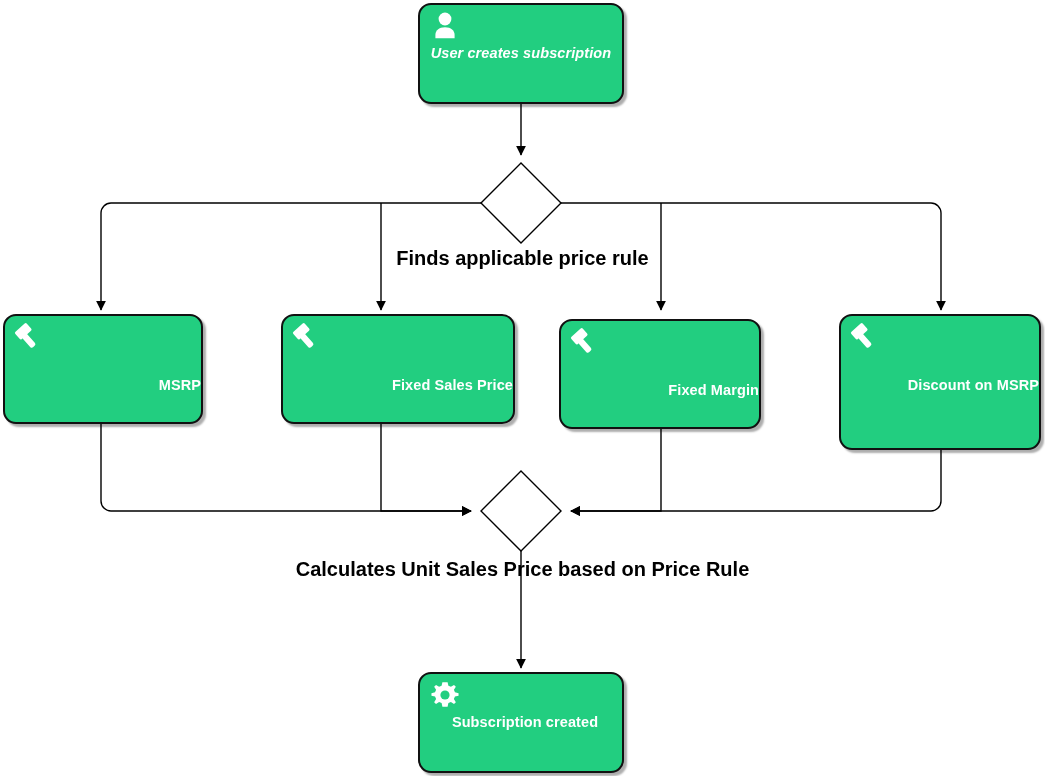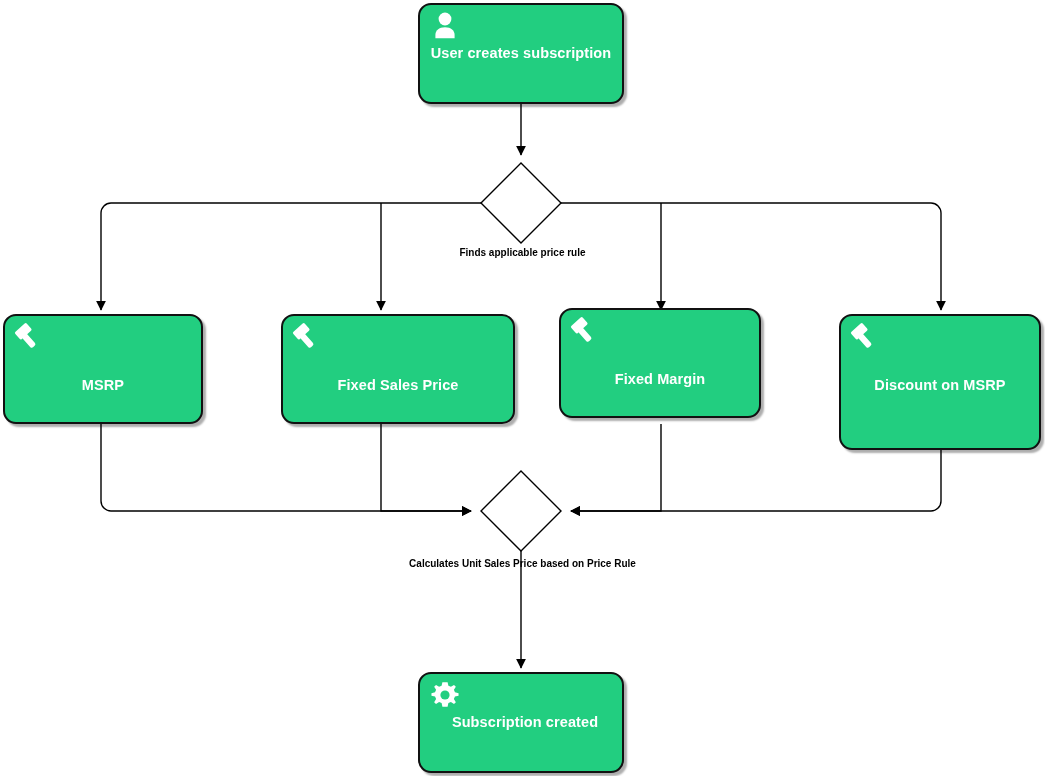--- a/index.html
+++ b/index.html
@@ -53,36 +53,36 @@
     left: 9px;
     top: 5px;
     width: 32px;
     height: 32px;
     color: #ffffff;
   }
   .node-icon svg { display: block; }
 
   
   #node-start      { left: 418px; top: 3px;   width: 206px; height: 101px; }
-  #node-start .node-label      { top: 40px; }
+  #node-start .node-label      { top: 40px; font-style: italic; }
   #node-msrp       { left: 3px;   top: 314px; width: 200px; height: 110px; }
   #node-fixedsales { left: 281px; top: 314px; width: 234px; height: 110px; }
-  #node-fixedmargin{ left: 559px; top: 308px; width: 202px; height: 110px; padding-left: 9px; }
+  #node-fixedmargin{ left: 559px; top: 319px; width: 202px; height: 110px; padding-left: 9px; }
   #node-discount   { left: 839px; top: 314px; width: 202px; height: 136px; }
-  .rule .node-label { top: 61px; }
+  .rule .node-label { top: 61px; text-align: right; }
   #node-end        { left: 418px; top: 672px; width: 206px; height: 101px; }
   #node-end .node-label        { top: 113px; }
   #node-end .node-label.inner  { top: 0; padding-left: 8px; }
 
   
   .edge-label {
     position: absolute;
     color: #000000;
     font-family: "Liberation Sans", sans-serif;
-    font-size: 10px;
+    font-size: 20px;
     font-weight: bold;
     white-space: nowrap;
     text-align: center;
     background: #ffffff;
     padding: 1px 3px;
     z-index: 2;
   }
   #label-top    { left: 0; right: 0; top: 246px; background: none; }
   #label-bottom { left: 0; right: 0; top: 557px; background: none; }
 </style>

